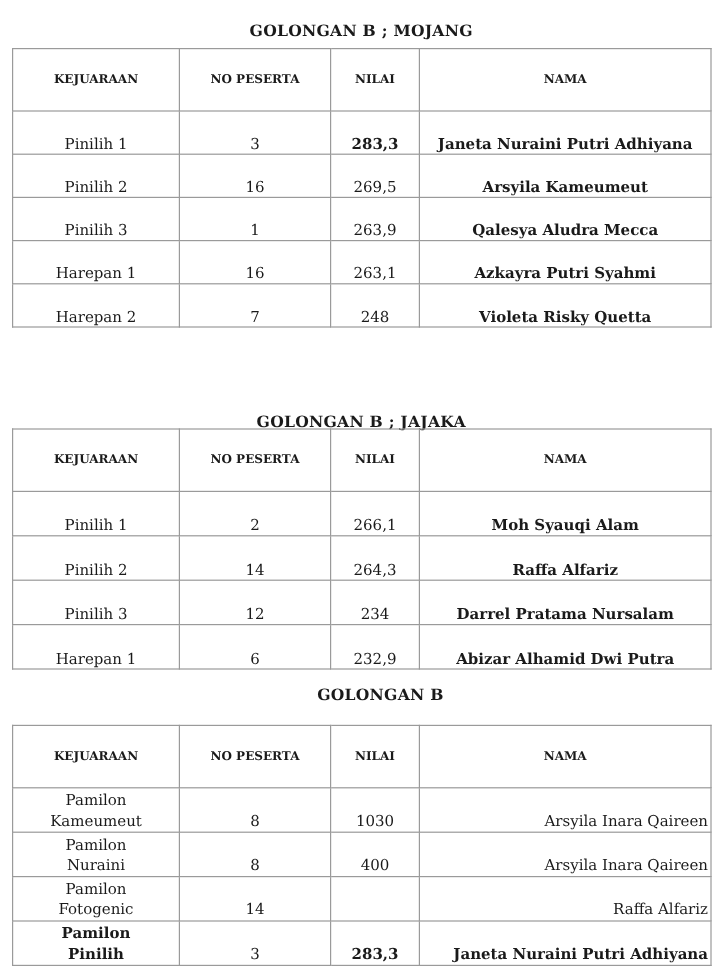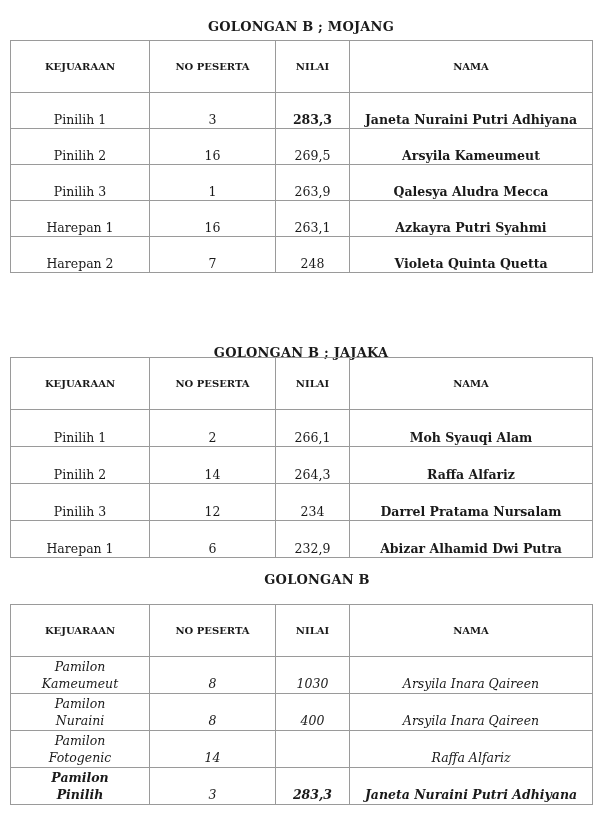--- a/index.html
+++ b/index.html
@@ -10,22 +10,22 @@
     table { position: absolute; left: 10px; width: 583px; border-collapse: collapse;
             table-layout: fixed; font-size: 12.5px; }
     td, th { border: 1px solid #9a9a9a; text-align: center; padding: 0 2px; }
     th { font-weight: bold; height: 51px; vertical-align: middle; font-size: 10px; }
     td { vertical-align: bottom; padding-bottom: 1px; }
     td.nama { font-weight: bold; }
     td.val.bold { font-weight: bold; }
     .c1 { width: 139px; } .c2 { width: 126px; } .c3 { width: 74px; } .c4 { width: auto; }
     #t1 { top: 40px; } #t1 td { height: 34px; }
     #t2 { top: 357px; } #t2 td { height: 35px; }
-    #t3 { top: 604px; } #t3 td { height: 35px; line-height: 17px; font-style: italic; }
-    #t3 td.nama { font-weight: normal; }
+    #t3 { top: 604px; } #t3 td { height: 35px; line-height: 17px; }
+    #t3 td.nama { font-weight: normal; text-align: right; }
     #t3 tr.bold td { font-weight: bold; }
   </style>
 </head>
 <body>
 
 <div class="title" style="top:19px;">GOLONGAN  B ;  MOJANG</div>
 <table id="t1">
   <colgroup>
       <col class="c1">
       <col class="c2">
@@ -60,21 +60,21 @@
   <tr>
     <td>Harepan 1</td>
     <td>16</td>
     <td class="val">263,1</td>
     <td class="nama">Azkayra Putri Syahmi</td>
   </tr>
   <tr>
     <td>Harepan 2</td>
     <td>7</td>
     <td class="val">248</td>
-    <td class="nama">Violeta Quinta Quetta</td>
+    <td class="nama">Violeta Risky Quetta</td>
   </tr>
 </tbody>
   </table>
 
 <div class="title" style="top:325px;margin-top:20px;">GOLONGAN  B ; JAJAKA</div>
 <table id="t2">
   <colgroup>
       <col class="c1">
       <col class="c2">
       <col class="c3">

